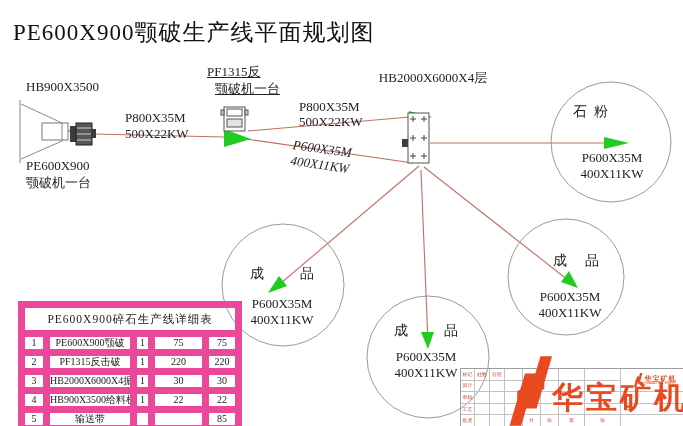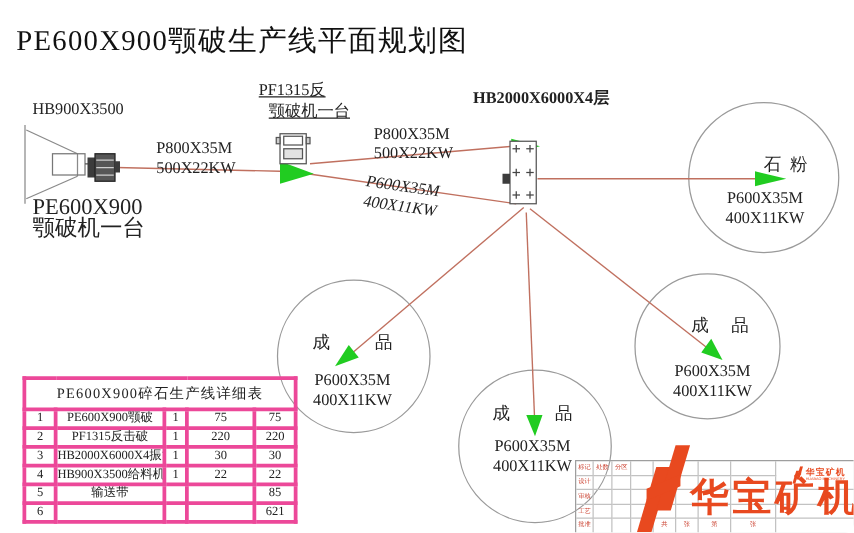--- a/index.html
+++ b/index.html
@@ -4,43 +4,43 @@
 <style>
   html,body{margin:0;padding:0;background:#fff;}
   .stage{position:relative;width:683px;height:426px;background:#ffffff;overflow:hidden;
          font-family:"Liberation Serif","DejaVu Serif",serif;color:#1d1d1d;border-radius:7px;}
   .layer{position:absolute;left:0;top:0;pointer-events:none;}
   .lbl{position:absolute;font-family:"Liberation Serif","DejaVu Serif",serif;color:#222;white-space:nowrap;}
   .title{left:13px;top:17px;font-size:23px;letter-spacing:1px;color:#111;}
   .lbl-feeder{left:26px;top:78px;font-size:13px;line-height:17px;}
   .lbl-impact{left:207px;top:63px;font-size:13px;line-height:17px;text-decoration:underline;}
   .lbl-impact .l2{padding-left:8px;}
-  .lbl-screen{left:371px;top:70px;width:124px;text-align:center;font-size:13px;line-height:16px;font-weight:bold;}
-  .lbl-jaw{left:26px;top:157px;font-size:18px;line-height:17px;}
+  .lbl-screen{left:371px;top:70px;width:124px;text-align:center;font-size:13px;line-height:16px;}
+  .lbl-jaw{left:26px;top:157px;font-size:13px;line-height:17px;}
   .conv{font-size:13px;line-height:16px;}
   .conv1{left:125px;top:110px;}
   .conv2{left:299px;top:99px;line-height:15px;}
   .conv3{left:294px;top:137px;transform:rotate(8deg);transform-origin:left top;font-style:italic;}
   .oname{font-size:14px;color:#222;}
-  .o-shifen{left:611px;top:103px;letter-spacing:7px;margin-top:20px;}
+  .o-shifen{left:573px;top:103px;letter-spacing:7px;}
   .o-wide{letter-spacing:36px;}
   .o-med{letter-spacing:18px;}
   .o-left-name{left:250px;top:265px;}
   .o-mid-name{left:394px;top:322px;}
   .o-right-name{left:553px;top:252px;}
   .oconv{position:absolute;text-align:center;font-size:13px;line-height:15.5px;
          font-family:"Liberation Serif","DejaVu Serif",serif;color:#222;}
   .o-shifen-conv{left:574px;top:150px;width:76px;}
   .o-left-conv{left:244px;top:296px;width:76px;}
   .o-mid-conv{left:388px;top:349px;width:76px;}
   .o-right-conv{left:532px;top:289px;width:76px;}
   
   .spec-table{position:absolute;left:18px;top:301px;width:217px;border-collapse:collapse;
               font-size:10px;color:#222;table-layout:fixed;}
-  .spec-table td{border:3px solid #ec4899;text-align:center;padding:0;height:12px;line-height:12px;
+  .spec-table td{border:7px solid #ec4899;text-align:center;padding:0;height:12px;line-height:12px;
                  overflow:hidden;white-space:nowrap;}
   .spec-table .ttl{height:22px;line-height:22px;font-size:11.5px;letter-spacing:1px;}
   
   .tblock{position:absolute;left:460px;top:368px;width:223px;height:58px;
           border-top:1px solid #9e9e9e;border-left:1px solid #9e9e9e;
           display:grid;grid-template-columns:14px 15px 15px 18px 18px 18px 26px 36px 63px;
           grid-template-rows:repeat(5,1fr);}
   .tblock .cell{border-right:1px solid #c2c2c2;border-bottom:1px solid #c2c2c2;
                 font-size:5px;line-height:1;color:#cc4433;display:flex;align-items:center;justify-content:center;
                 font-family:"Liberation Sans","DejaVu Sans",sans-serif;overflow:hidden;}

